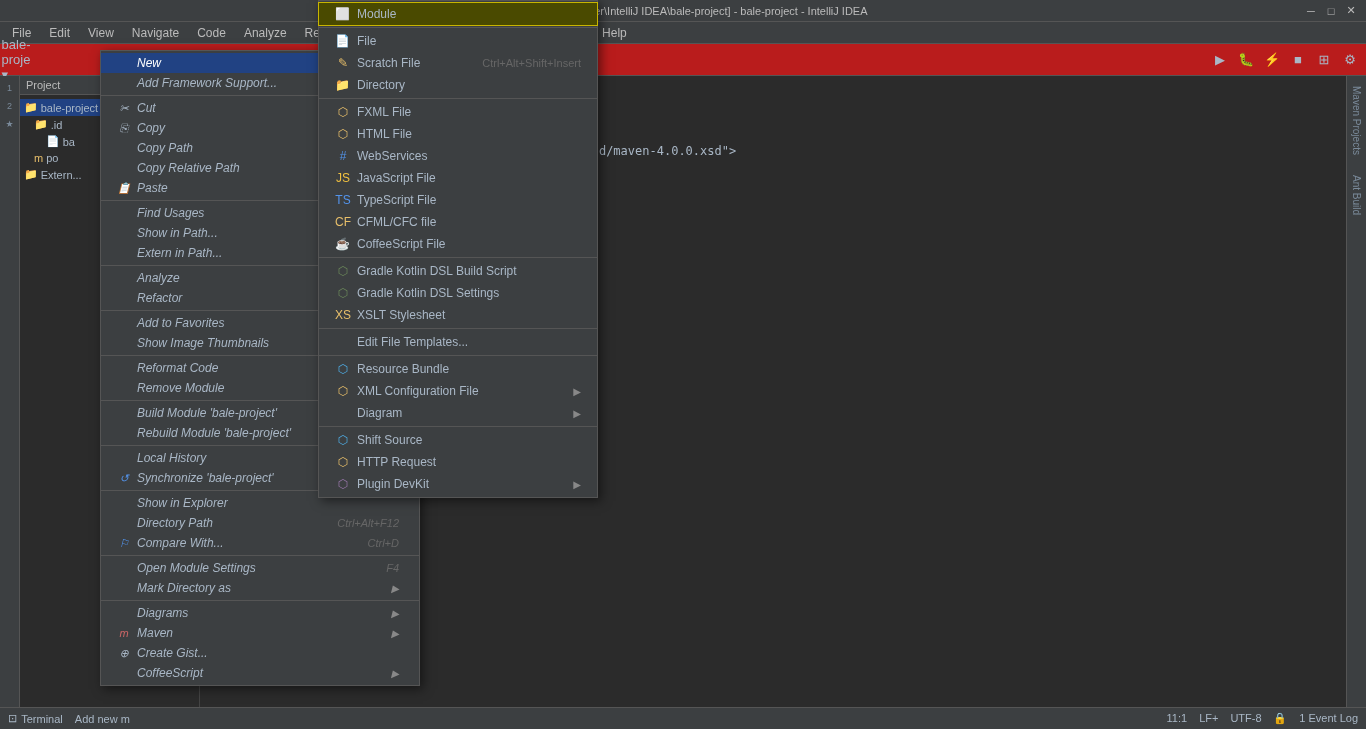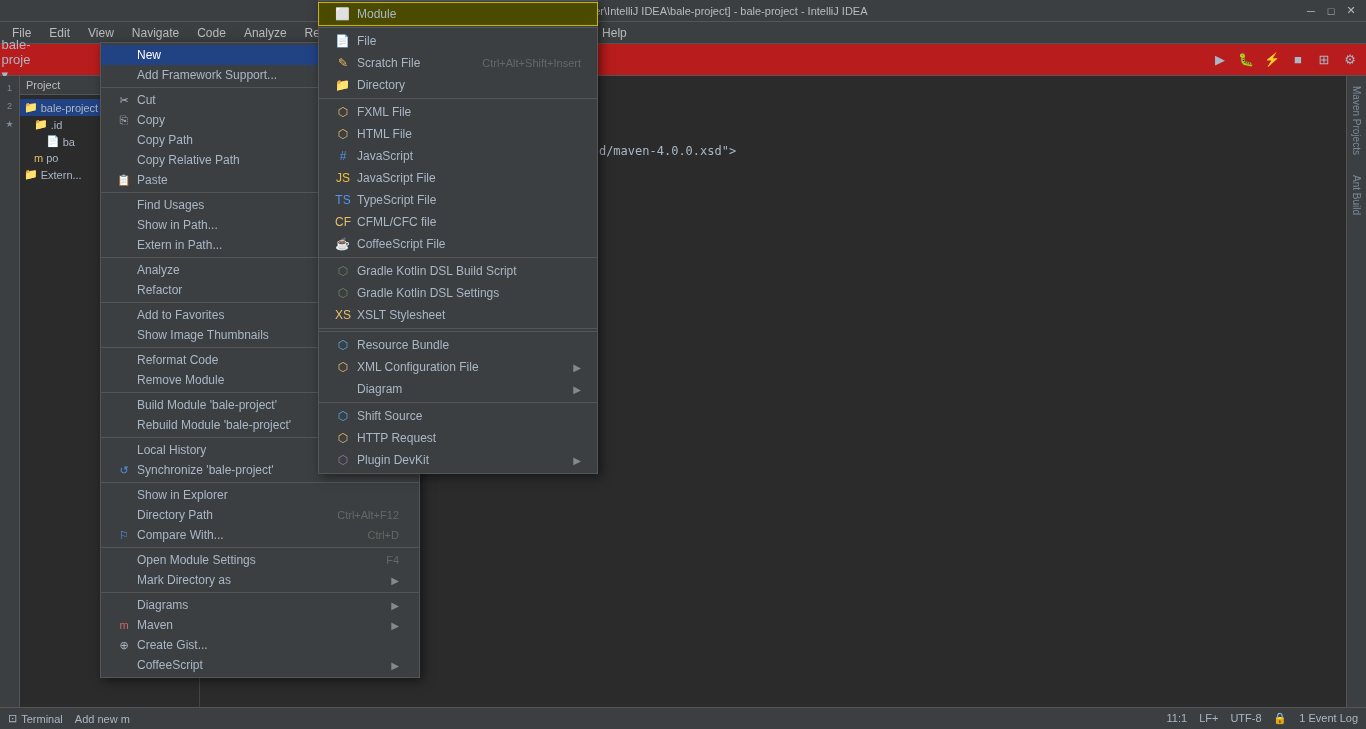--- a/index.html
+++ b/index.html
@@ -204,28 +204,29 @@
     }
     .status-right {
       margin-left: auto;
       display: flex;
       gap: 12px;
     }
 
     
     .context-menu {
       position: absolute;
-      top: 42px;
+      top: 50px;
       left: 100px;
       width: 320px;
       background: #3c3f41;
       border: 1px solid #555;
       box-shadow: 3px 3px 10px rgba(0,0,0,0.5);
       z-index: 100;
       padding: 2px 0;
+      font-style: italic;
     }
     .ctx-item {
       display: flex;
       align-items: center;
       padding: 3px 20px 3px 16px;
       cursor: pointer;
       font-size: 12px;
       color: #a9b7c6;
       position: relative;
       white-space: nowrap;
@@ -706,21 +707,21 @@
   <div class="submenu-item">
     <div class="submenu-item-left">
       <span class="submenu-icon icon-orange">⬡</span>
       <span>HTML File</span>
     </div>
   </div>
 
   <div class="submenu-item">
     <div class="submenu-item-left">
       <span class="submenu-icon icon-blue">#</span>
-      <span>JavaScript</span>
+      <span>WebServices</span>
     </div>
   </div>
 
   <div class="submenu-item">
     <div class="submenu-item-left">
       <span class="submenu-icon icon-yellow">JS</span>
       <span>JavaScript File</span>
     </div>
   </div>
 
@@ -763,20 +764,26 @@
 
   <div class="submenu-item">
     <div class="submenu-item-left">
       <span class="submenu-icon icon-orange">XS</span>
       <span>XSLT Stylesheet</span>
     </div>
   </div>
 
   <div class="submenu-separator"></div>
 
+  <div class="submenu-item">
+    <div class="submenu-item-left">
+      <span class="submenu-icon"></span>
+      <span>Edit File Templates...</span>
+    </div>
+  </div>
 
   <div class="submenu-separator"></div>
 
   <div class="submenu-item">
     <div class="submenu-item-left">
       <span class="submenu-icon icon-teal">⬡</span>
       <span>Resource Bundle</span>
     </div>
   </div>
 

